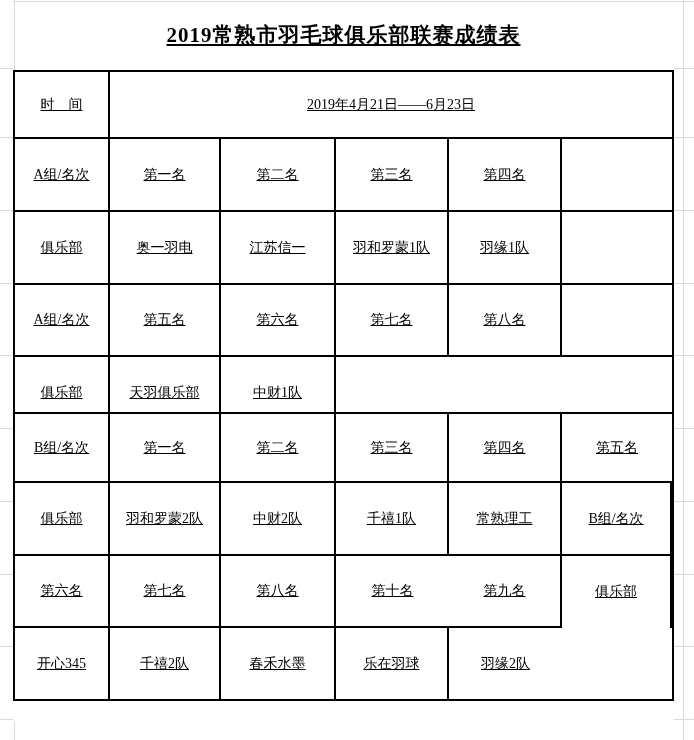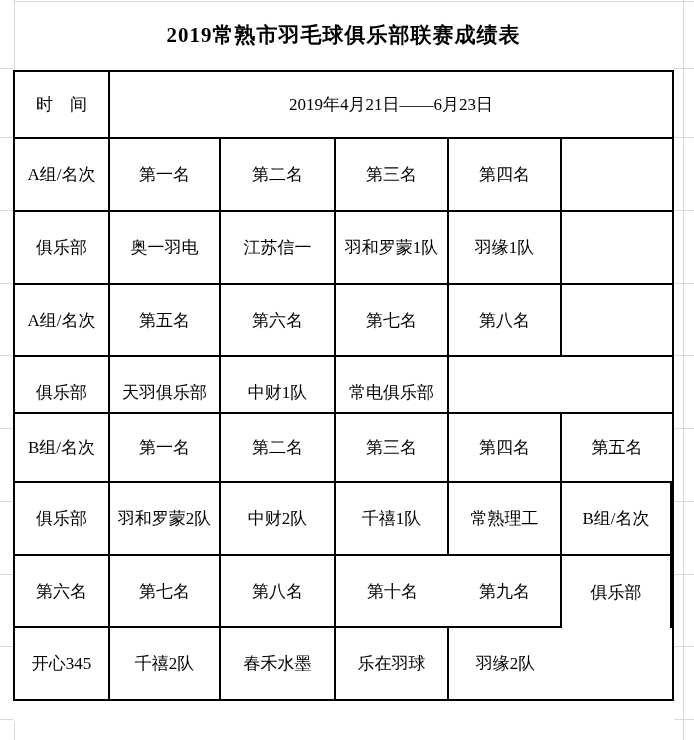--- a/index.html
+++ b/index.html
@@ -28,20 +28,21 @@
     top: 2px;
     width: 661px;
     height: 66px;
     display: flex;
     align-items: center;
     justify-content: center;
     font-size: 21px;
     font-weight: bold;
     letter-spacing: 1px;
     z-index: 2;
+    text-decoration: underline;
   }
   .tbl {
     position: absolute;
     left: 13px;
     width: 661px;
     border: 2px solid #000000;
     box-sizing: border-box;
     background: #ffffff;
     display: grid;
     grid-template-columns: 95px 111px 115px 113px 113px auto;
@@ -56,24 +57,25 @@
     top: 412px;
     height: 289px;
     grid-template-rows: 69px 73px 72px auto;
   }
   .cell {
     display: flex;
     align-items: center;
     justify-content: center;
     border-right: 2px solid #000000;
     border-bottom: 2px solid #000000;
-    font-size: 17px;
+    font-size: 14px;
     text-align: center;
     white-space: nowrap;
     overflow: hidden;
+    text-decoration: underline;
   }
   .cell.lc { border-right: none; }   
   .cell.lr { border-bottom: none; }  
   .cell.span5 { grid-column: 2 / 7; border-right: none; }
 </style>
 </head>
 <body>
 
 <div class="canvas">
 
@@ -128,21 +130,20 @@
     <div class="cell">A组/名次</div>
     <div class="cell">第五名</div>
     <div class="cell">第六名</div>
     <div class="cell">第七名</div>
     <div class="cell">第八名</div>
     <div class="cell lc"></div>
 
     <div class="cell lr">俱乐部</div>
     <div class="cell lr">天羽俱乐部</div>
     <div class="cell lr">中财1队</div>
-    <div class="cell lr">常电俱乐部</div>
     <div class="cell lc lr"></div>
   </div>
 
   <div class="tbl tbl-b">
 
     <div class="cell">B组/名次</div>
     <div class="cell">第一名</div>
     <div class="cell">第二名</div>
     <div class="cell">第三名</div>
     <div class="cell">第四名</div>

